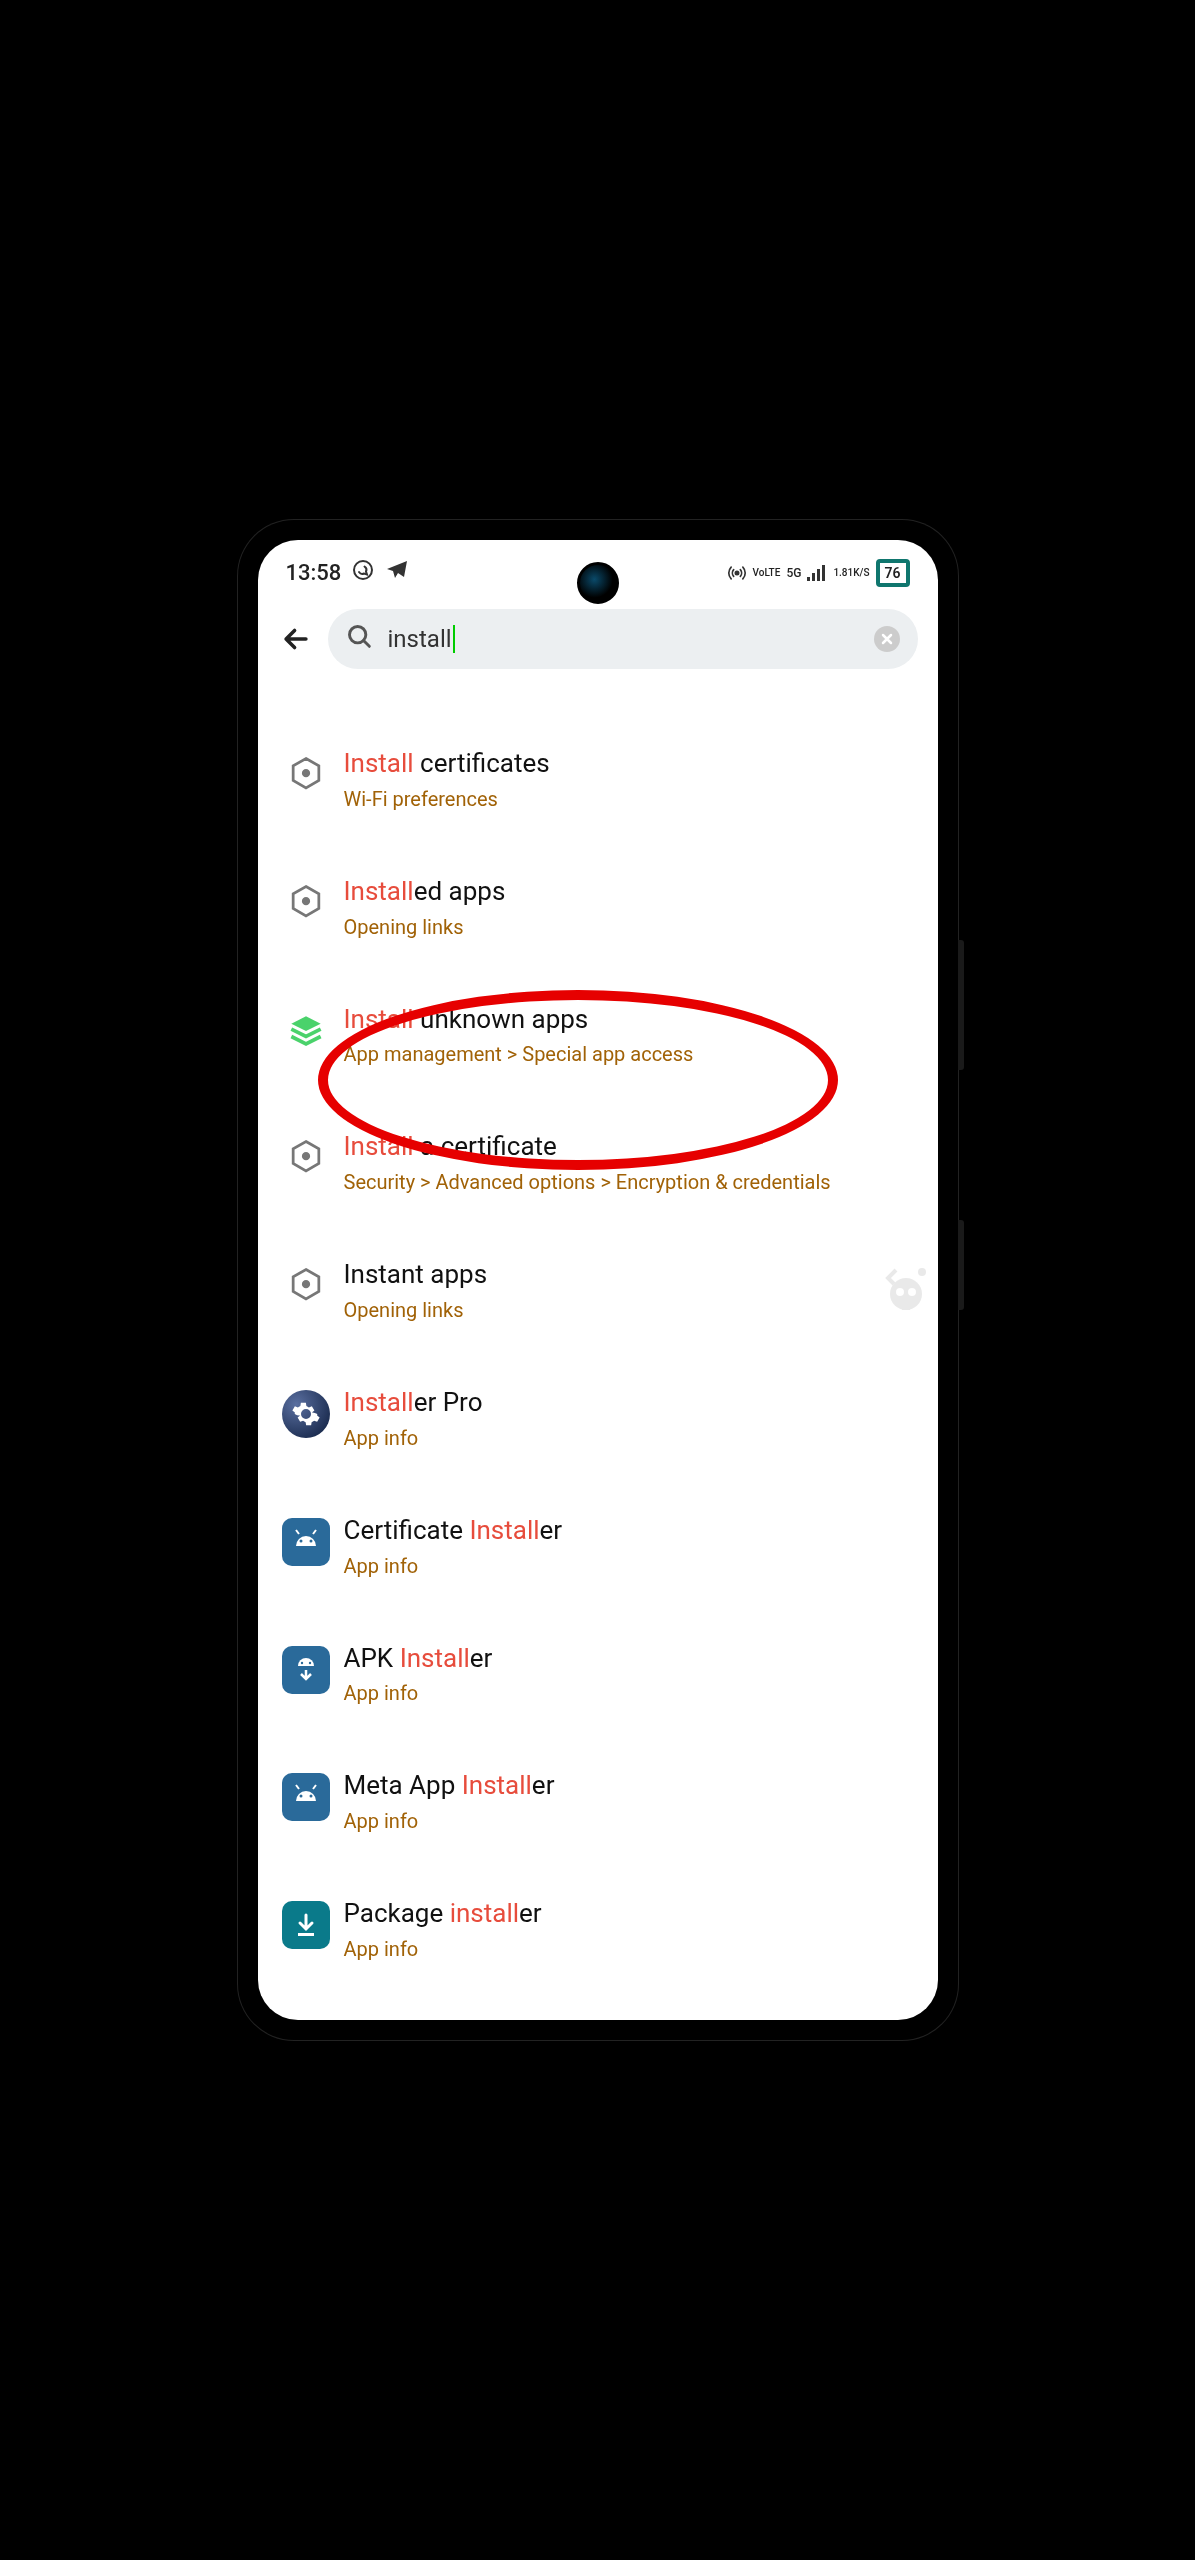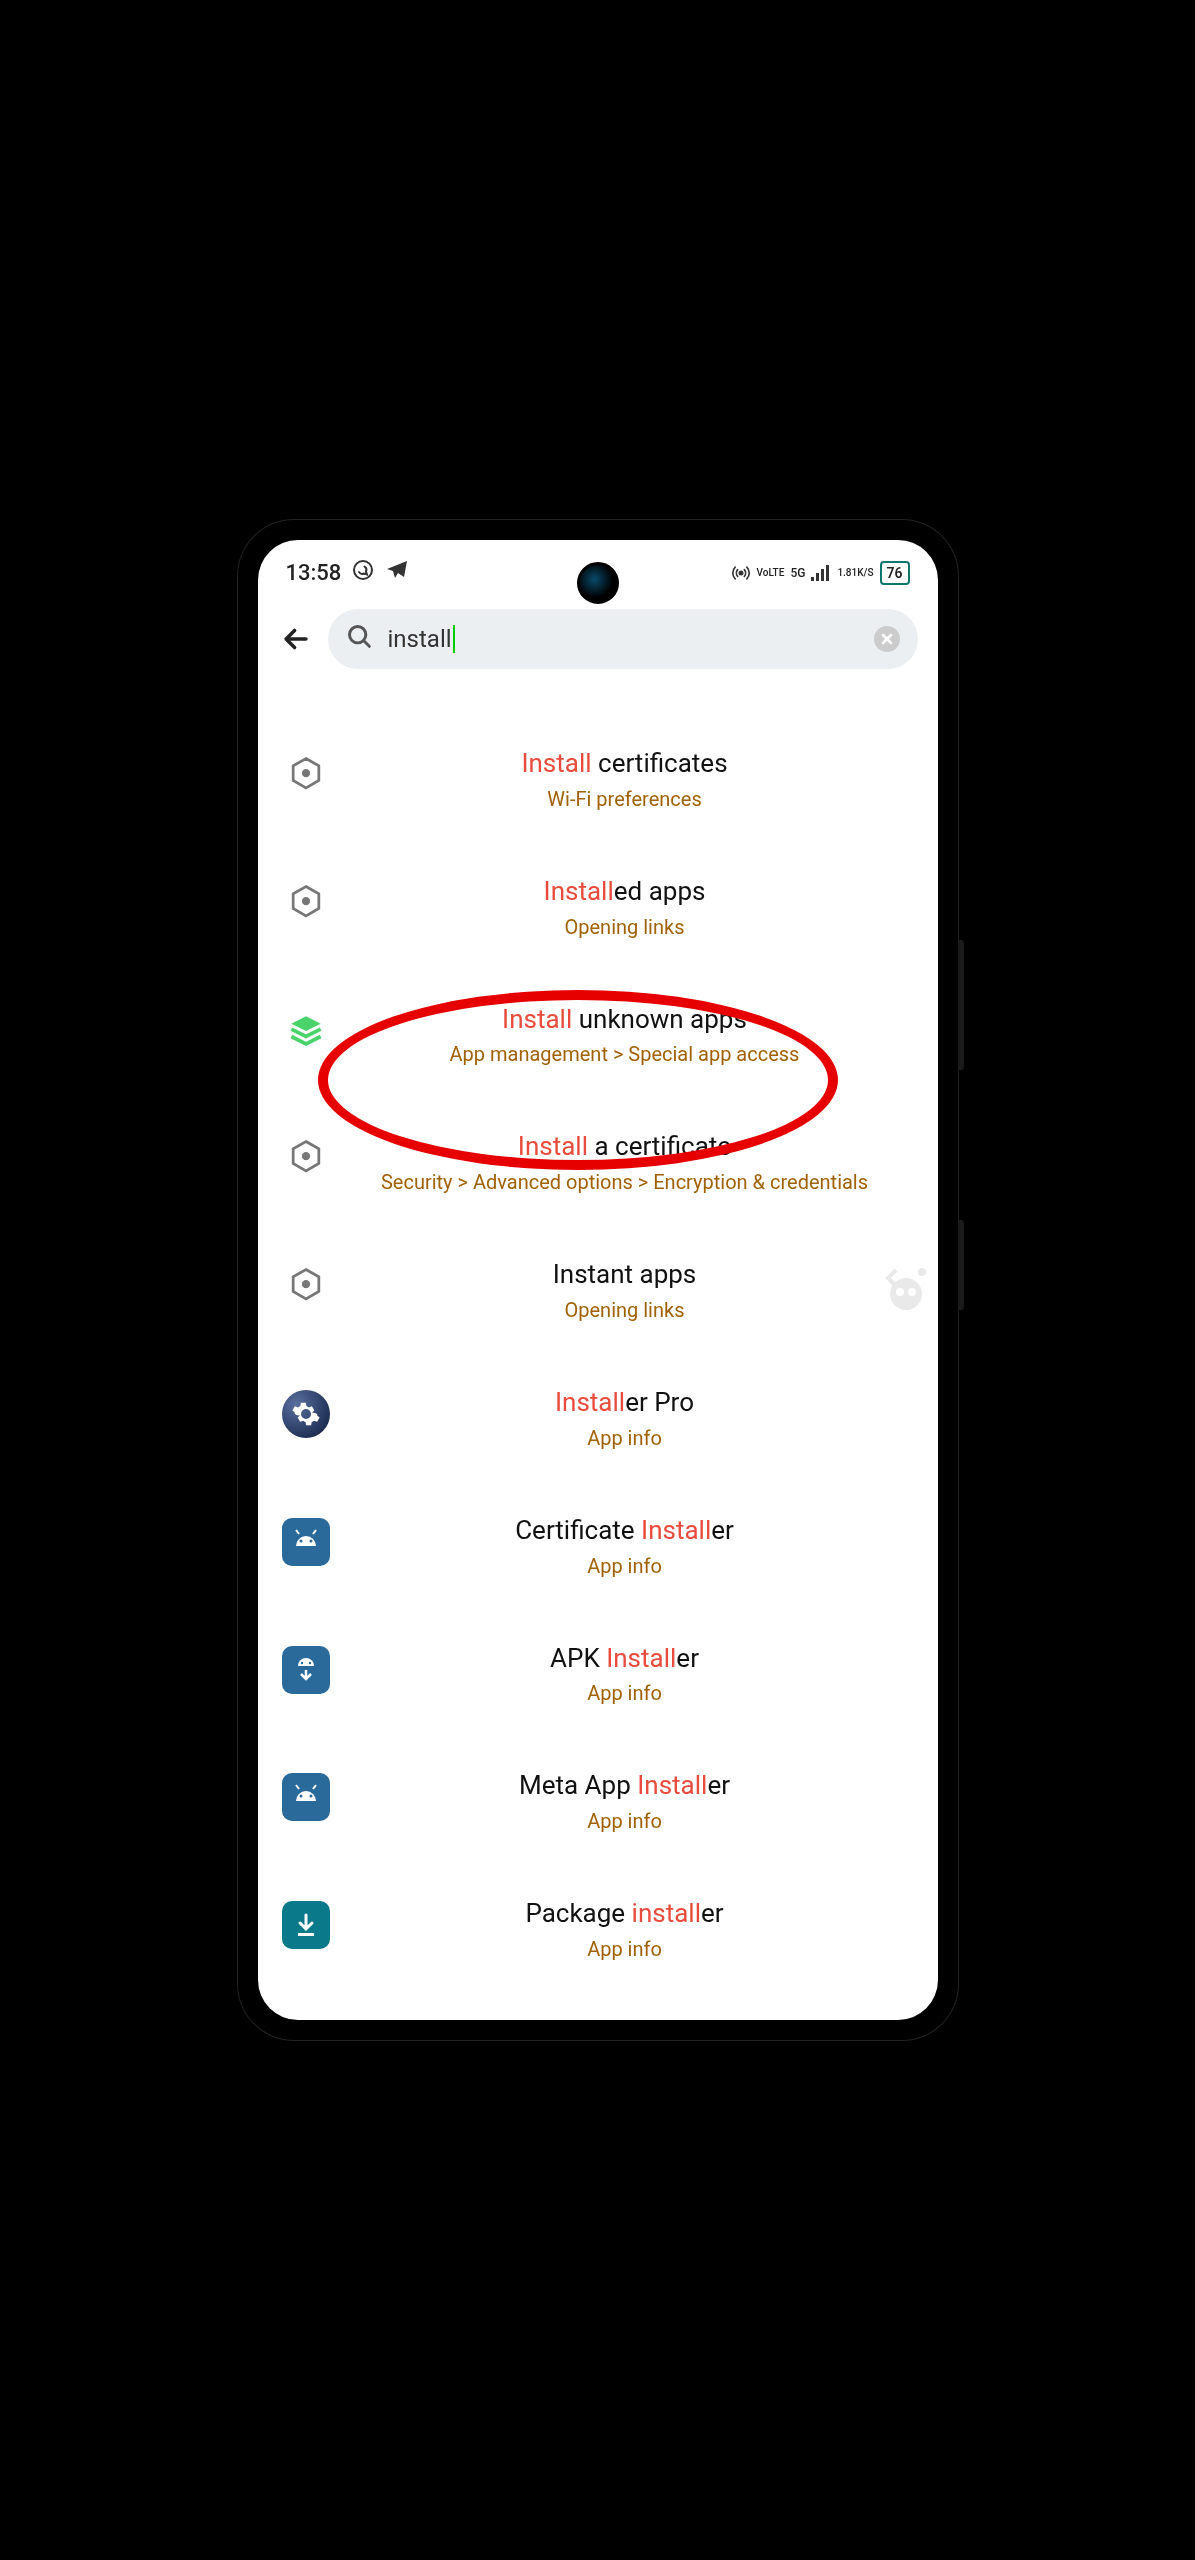--- a/index.html
+++ b/index.html
@@ -70,21 +70,21 @@
     font-size: 22px;
     color: #222;
     font-weight: 500;
   }
   .status-left { display: flex; align-items: center; gap: 10px; text-align: center; }
   .status-right { display: flex; align-items: center; gap: 6px; font-size: 14px; }
   .status-right .tiny { font-size: 10px; line-height: 10px; }
   .status-right svg { display: block; }
   .battery-box {
     display: flex; align-items: center; gap: 2px;
-    border: 2px solid #0f766e; border-radius: 4px;
+    border: 4px solid #0f766e; border-radius: 4px;
     padding: 2px 5px; font-size: 14px; font-weight: 600;
   }
   .search-row {
     display: flex;
     align-items: center;
     padding: 14px 20px 10px 20px;
     gap: 14px;
   }
   .back-btn {
     width: 36px; height: 36px;
@@ -117,25 +117,24 @@
     color: #fff;
     font-size: 16px;
     font-weight: bold;
   }
   .results {
     padding: 50px 20px 0 20px;
   }
   .result-item {
     display: flex;
     align-items: flex-start;
-    gap: 6px;
+    gap: 14px;
     padding: 18px 4px;
     margin-bottom: 26px;
     position: relative;
-    text-align: center;
   }
   .result-icon {
     width: 48px;
     height: 48px;
     flex-shrink: 0;
     display: flex;
     align-items: center;
     justify-content: center;
     margin-top: 4px;
   }

